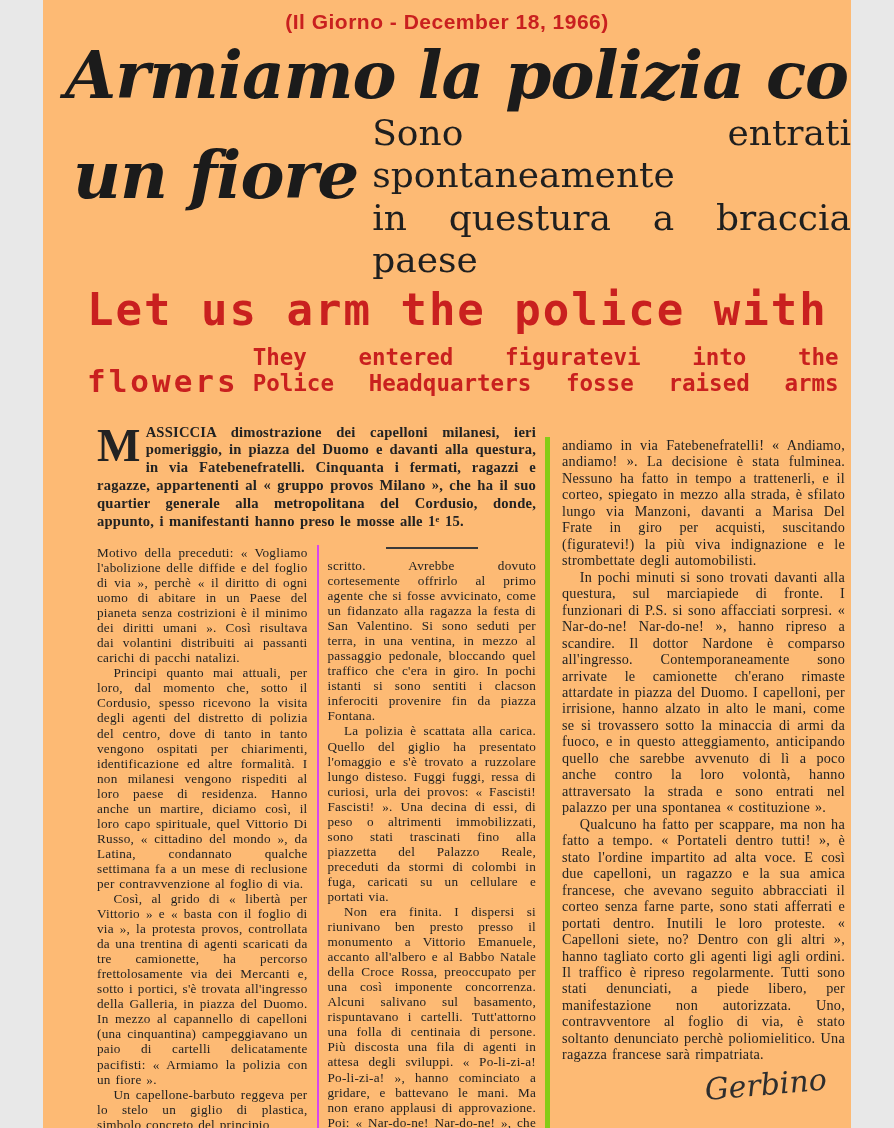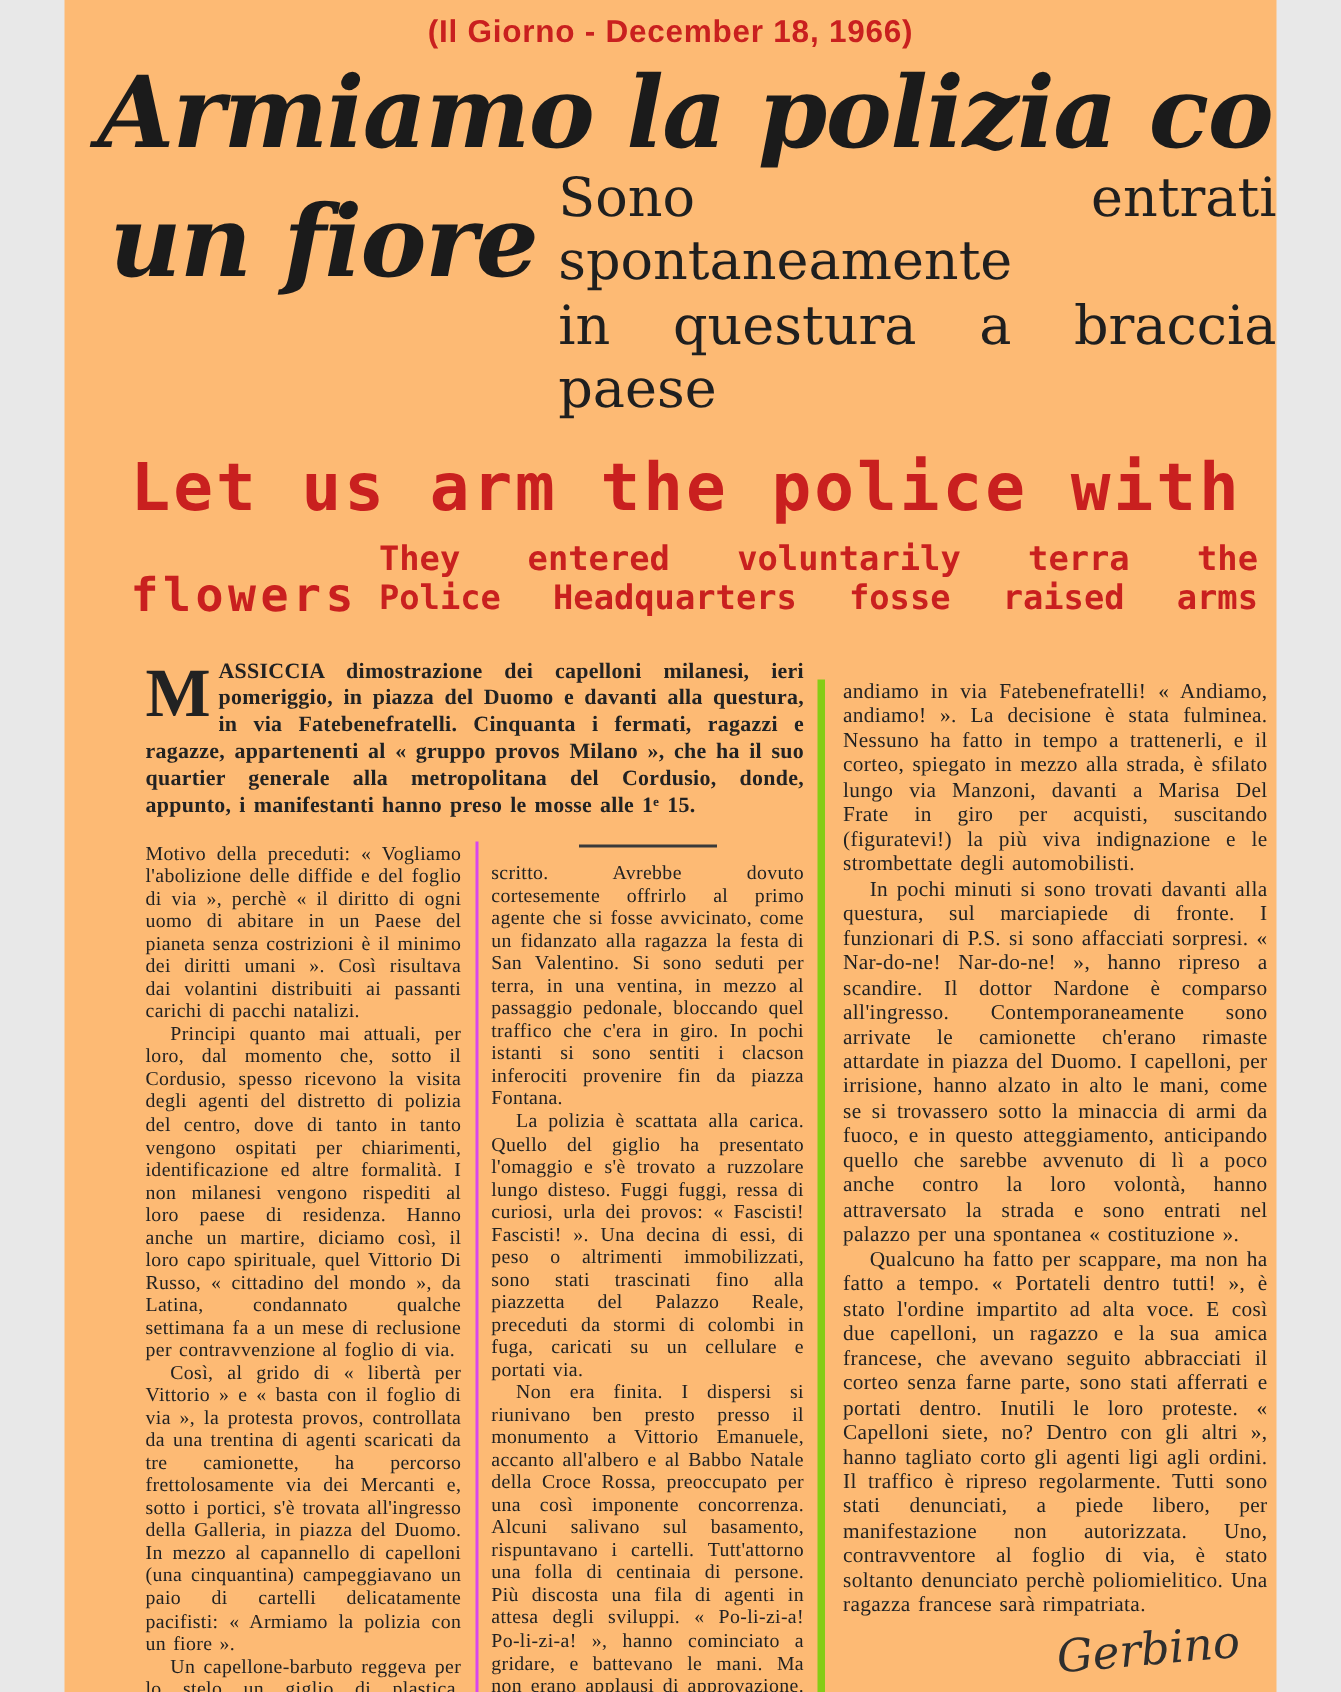--- a/index.html
+++ b/index.html
@@ -36,21 +36,21 @@
     white-space:nowrap;
   }
   .headline-row2{
     display:flex;
     align-items:flex-start;
     margin:4px 0 0 30px;
   }
   .headline-fiore{
     font-size:66px;
     letter-spacing:-1px;
-    margin-top:16px;
+    margin-top:30px;
     white-space:nowrap;
   }
   .subhead{
     font-family:"DejaVu Serif", serif;
     font-style:normal;
     font-weight:normal;
     color:#1f1f1f;
     font-size:36px;
     line-height:1.18;
     width:556px;
@@ -59,21 +59,21 @@
     text-align-last:justify;
   }
   
   .red{ color:#c9201f; }
   .trans{
     font-family:"DejaVu Sans Mono", monospace;
     font-weight:bold;
     line-height:1;
   }
   .trans-row1{
-    margin:22px 0 0 44px;
+    margin:6px 0 0 44px;
     font-size:44px;
     letter-spacing:2px;
     white-space:nowrap;
   }
   .trans-row2{
     display:flex;
     align-items:flex-end;
     margin:12px 0 0 44px;
   }
   .trans-flowers{
@@ -175,21 +175,21 @@
       <span>Sono entrati spontaneamente</span><br>
       <span>in questura a braccia paese</span>
     </div>
   </div>
 
   <div class="trans-row1 trans red">Let us arm the police with</div>
 
   <div class="trans-row2">
     <div class="trans-flowers trans red">flowers</div>
     <div class="trans-sub trans red">
-      <span>They entered voluntarily terra the</span><br>
+      <span>They entered figuratevi into the</span><br>
       <span>Police Headquarters fosse raised arms</span>
     </div>
   </div>
 
   <div class="article">
 
     <div class="left-block">
       <p class="lead"><span class="dropcap">M</span><span>ASSICCIA dimostrazione dei capelloni milanesi, ieri pomeriggio, in piazza del Duomo e davanti alla questura, in via Fatebenefratelli. Cinquanta i fermati, ragazzi e ragazze, appartenenti al « gruppo provos Milano », che ha il suo quartier generale alla metropolitana del Cordusio, donde, appunto, i manifestanti hanno preso le mosse alle 1ᵉ 15.</span></p>
 
       <div class="inner-cols">

